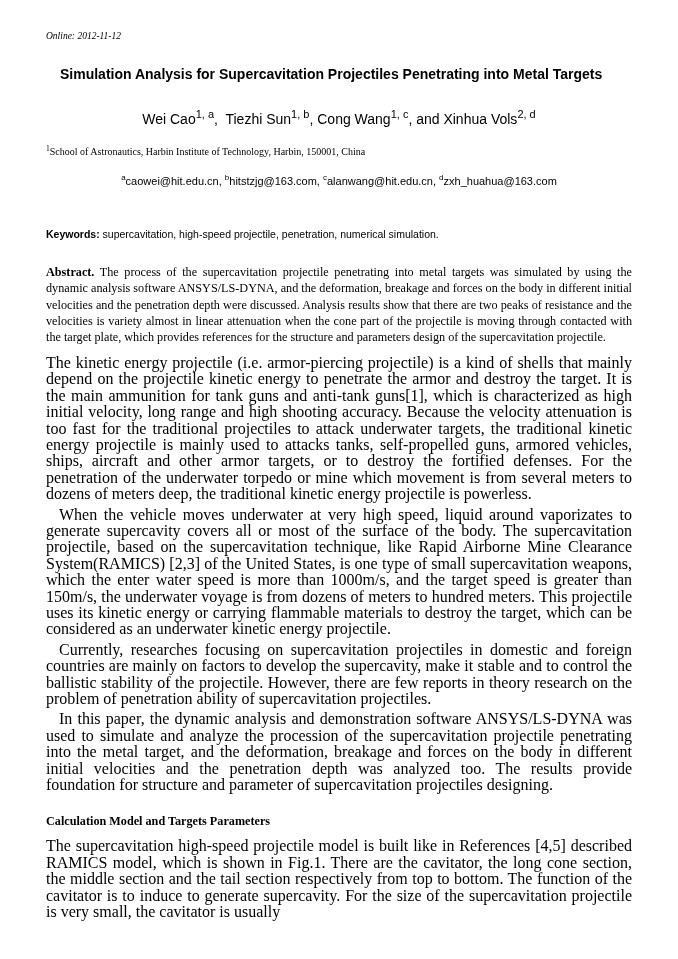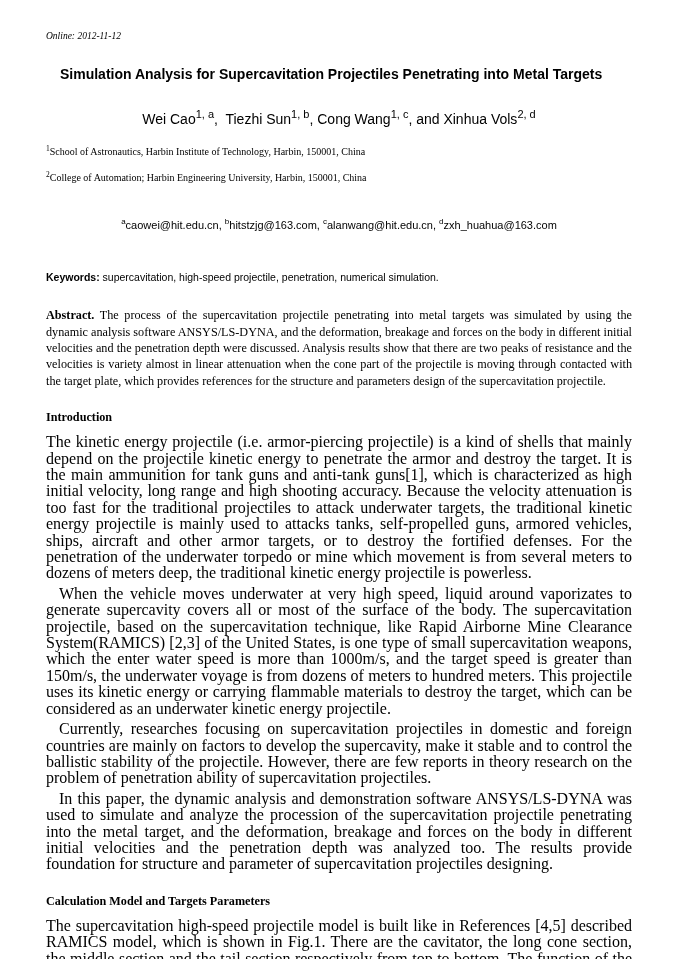--- a/index.html
+++ b/index.html
@@ -67,21 +67,21 @@
   }
   .affil sup {
     font-size: 7.5px;
     vertical-align: super;
   }
   .emails {
     text-align: center;
     font-family: "Liberation Sans", sans-serif;
     font-size: 11px;
     line-height: 16px;
-    margin-top: 28px;
+    margin-top: 11px;
   }
   .emails sup {
     font-size: 8px;
     vertical-align: super;
   }
   .keywords {
     font-family: "Liberation Sans", sans-serif;
     font-size: 10.5px;
     margin-top: 38px;
     line-height: 15px;
@@ -130,37 +130,33 @@
   <div class="authors">
     <span>Wei Cao</span><sup>1, a</sup><span>,</span>&nbsp;
     <span>Tiezhi Sun</span><sup>1, b</sup><span>,</span>
     <span>Cong Wang</span><sup>1, c</sup><span>,</span>
     <span>and Xinhua Vols</span><sup>2, d</sup>
   </div>
 
   <div class="affil">
     <sup>1</sup><span>School of Astronautics, Harbin Institute of Technology, Harbin, 150001, China</span>
   </div>
-  <div class="affil second">
-    <sup>2</sup><span>College of Automation; Harbin Engineering University, Harbin, 150001, China</span>
-  </div>
 
   <div class="emails">
     <sup>a</sup><span>caowei@hit.edu.cn, </span><sup>b</sup><span>hitstzjg@163.com, </span><sup>c</sup><span>alanwang@hit.edu.cn, </span><sup>d</sup><span>zxh_huahua@163.com</span>
   </div>
 
   <div class="keywords">
     <b>Keywords:</b><span> supercavitation, high-speed projectile, penetration, numerical simulation.</span>
   </div>
 
   <div class="abstract">
     <b>Abstract.</b><span> The process of the supercavitation projectile penetrating into metal targets was simulated by using the dynamic analysis software ANSYS/LS-DYNA, and the deformation, breakage and forces on the body in different initial velocities and the penetration depth were discussed. Analysis results show that there are two peaks of resistance and the velocities is variety almost in linear attenuation when the cone part of the projectile is moving through contacted with the target plate, which provides references for the structure and parameters design of the supercavitation projectile.</span>
   </div>
 
-  <div class="section-head">Introduction</div>
   <p class="body">The kinetic energy projectile (i.e. armor-piercing projectile) is a kind of shells that mainly depend on the projectile kinetic energy to penetrate the armor and destroy the target. It is the main ammunition for tank guns and anti-tank guns[1], which is characterized as high initial velocity, long range and high shooting accuracy. Because the velocity attenuation is too fast for the traditional projectiles to attack underwater targets, the traditional kinetic energy projectile is mainly used to attacks tanks, self-propelled guns, armored vehicles, ships, aircraft and other armor targets, or to destroy the fortified defenses. For the penetration of the underwater torpedo or mine which movement is from several meters to dozens of meters deep, the traditional kinetic energy projectile is powerless.</p>
   <p class="body indent">When the vehicle moves underwater at very high speed, liquid around vaporizates to generate supercavity covers all or most of the surface of the body. The supercavitation projectile, based on the supercavitation technique, like Rapid Airborne Mine Clearance System(RAMICS) [2,3] of the United States, is one type of small supercavitation weapons, which the enter water speed is more than 1000m/s, and the target speed is greater than 150m/s, the underwater voyage is from dozens of meters to hundred meters. This projectile uses its kinetic energy or carrying flammable materials to destroy the target, which can be considered as an underwater kinetic energy projectile.</p>
   <p class="body indent">Currently, researches focusing on supercavitation projectiles in domestic and foreign countries are mainly on factors to develop the supercavity, make it stable and to control the ballistic stability of the projectile. However, there are few reports in theory research on the problem of penetration ability of supercavitation projectiles.</p>
   <p class="body indent">In this paper, the dynamic analysis and demonstration software ANSYS/LS-DYNA was used to simulate and analyze the procession of the supercavitation projectile penetrating into the metal target, and the deformation, breakage and forces on the body in different initial velocities and the penetration depth was analyzed too. The results provide foundation for structure and parameter of supercavitation projectiles designing.</p>
 
   <div class="section-head">Calculation Model and Targets Parameters</div>
   <p class="body">The supercavitation high-speed projectile model is built like in References [4,5] described RAMICS model, which is shown in Fig.1. There are the cavitator, the long cone section, the middle section and the tail section respectively from top to bottom. The function of the cavitator is to induce to generate supercavity. For the size of the supercavitation projectile is very small, the cavitator is usually</p>
 
 </div>
 

